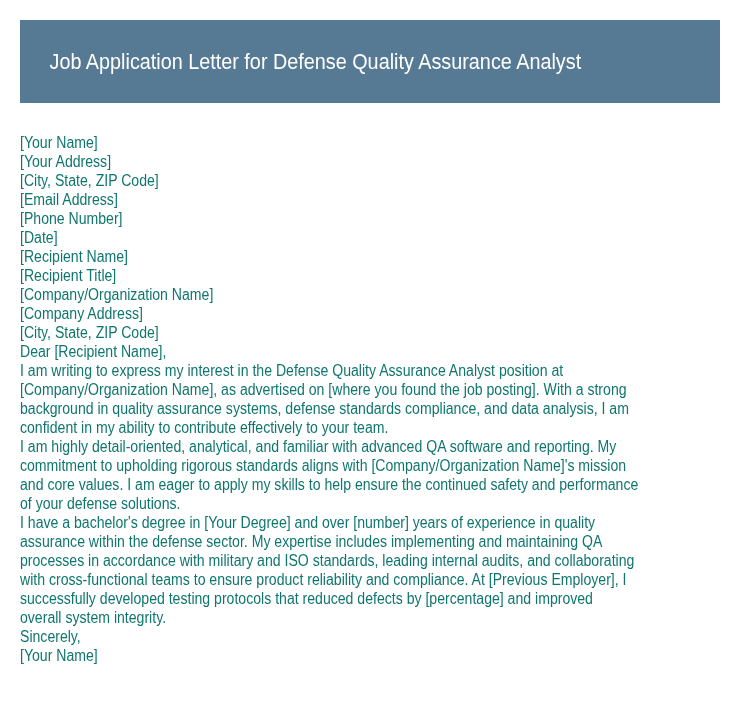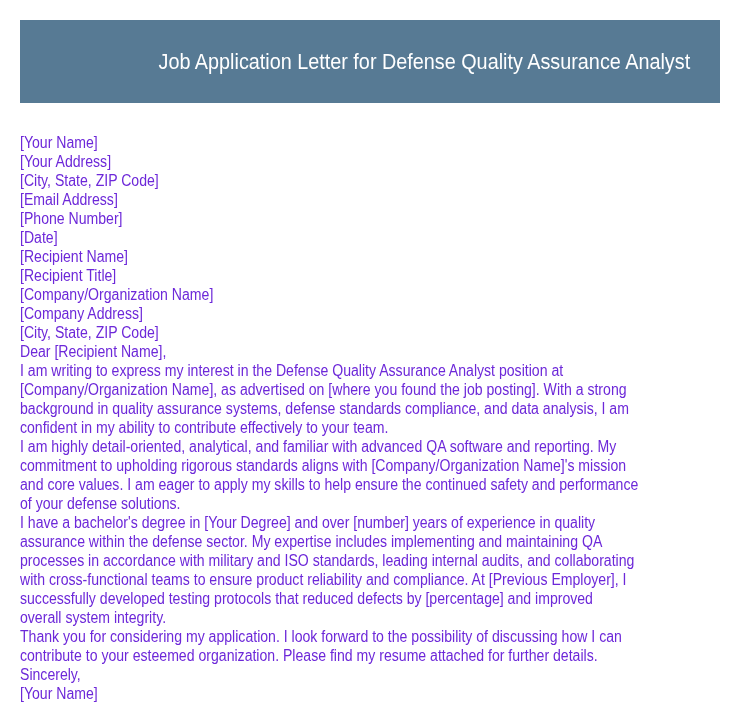--- a/index.html
+++ b/index.html
@@ -15,40 +15,40 @@
     }
     .header {
       position: absolute;
       left: 20px;
       top: 20px;
       width: 700px;
       height: 83px;
       background: #577a94;
       display: flex;
       align-items: center;
-      justify-content: flex-end;
+      justify-content: flex-start;
     }
     .header-title {
       color: #ffffff;
       font-family: "Liberation Sans", sans-serif;
       font-size: 22px;
       white-space: nowrap;
       display: inline-block;
       transform: scaleX(0.9);
       transform-origin: center;
     }
     .letter {
       position: absolute;
       left: 20px;
       top: 133px;
       width: 720px;
       font-family: "Liberation Sans", sans-serif;
       font-size: 16px;
       line-height: 19px;
-      color: #6d28d9;
+      color: #0f766e;
     }
     .line {
       white-space: nowrap;
       display: block;
       height: 19px;
       transform: scaleX(0.88);
       transform-origin: left center;
     }
   </style>
 </head>
@@ -92,20 +92,16 @@
 
   <div>
     <span class="line">I have a bachelor's degree in [Your Degree] and over [number] years of experience in quality</span>
     <span class="line">assurance within the defense sector. My expertise includes implementing and maintaining QA</span>
     <span class="line">processes in accordance with military and ISO standards, leading internal audits, and collaborating</span>
     <span class="line">with cross-functional teams to ensure product reliability and compliance. At [Previous Employer], I</span>
     <span class="line">successfully developed testing protocols that reduced defects by [percentage] and improved</span>
     <span class="line">overall system integrity.</span>
   </div>
 
-  <div>
-    <span class="line">Thank you for considering my application. I look forward to the possibility of discussing how I can</span>
-    <span class="line">contribute to your esteemed organization. Please find my resume attached for further details.</span>
-  </div>
 
   <span class="line">Sincerely,</span>
   <span class="line">[Your Name]</span>
 </div>
 
 </body></html>

